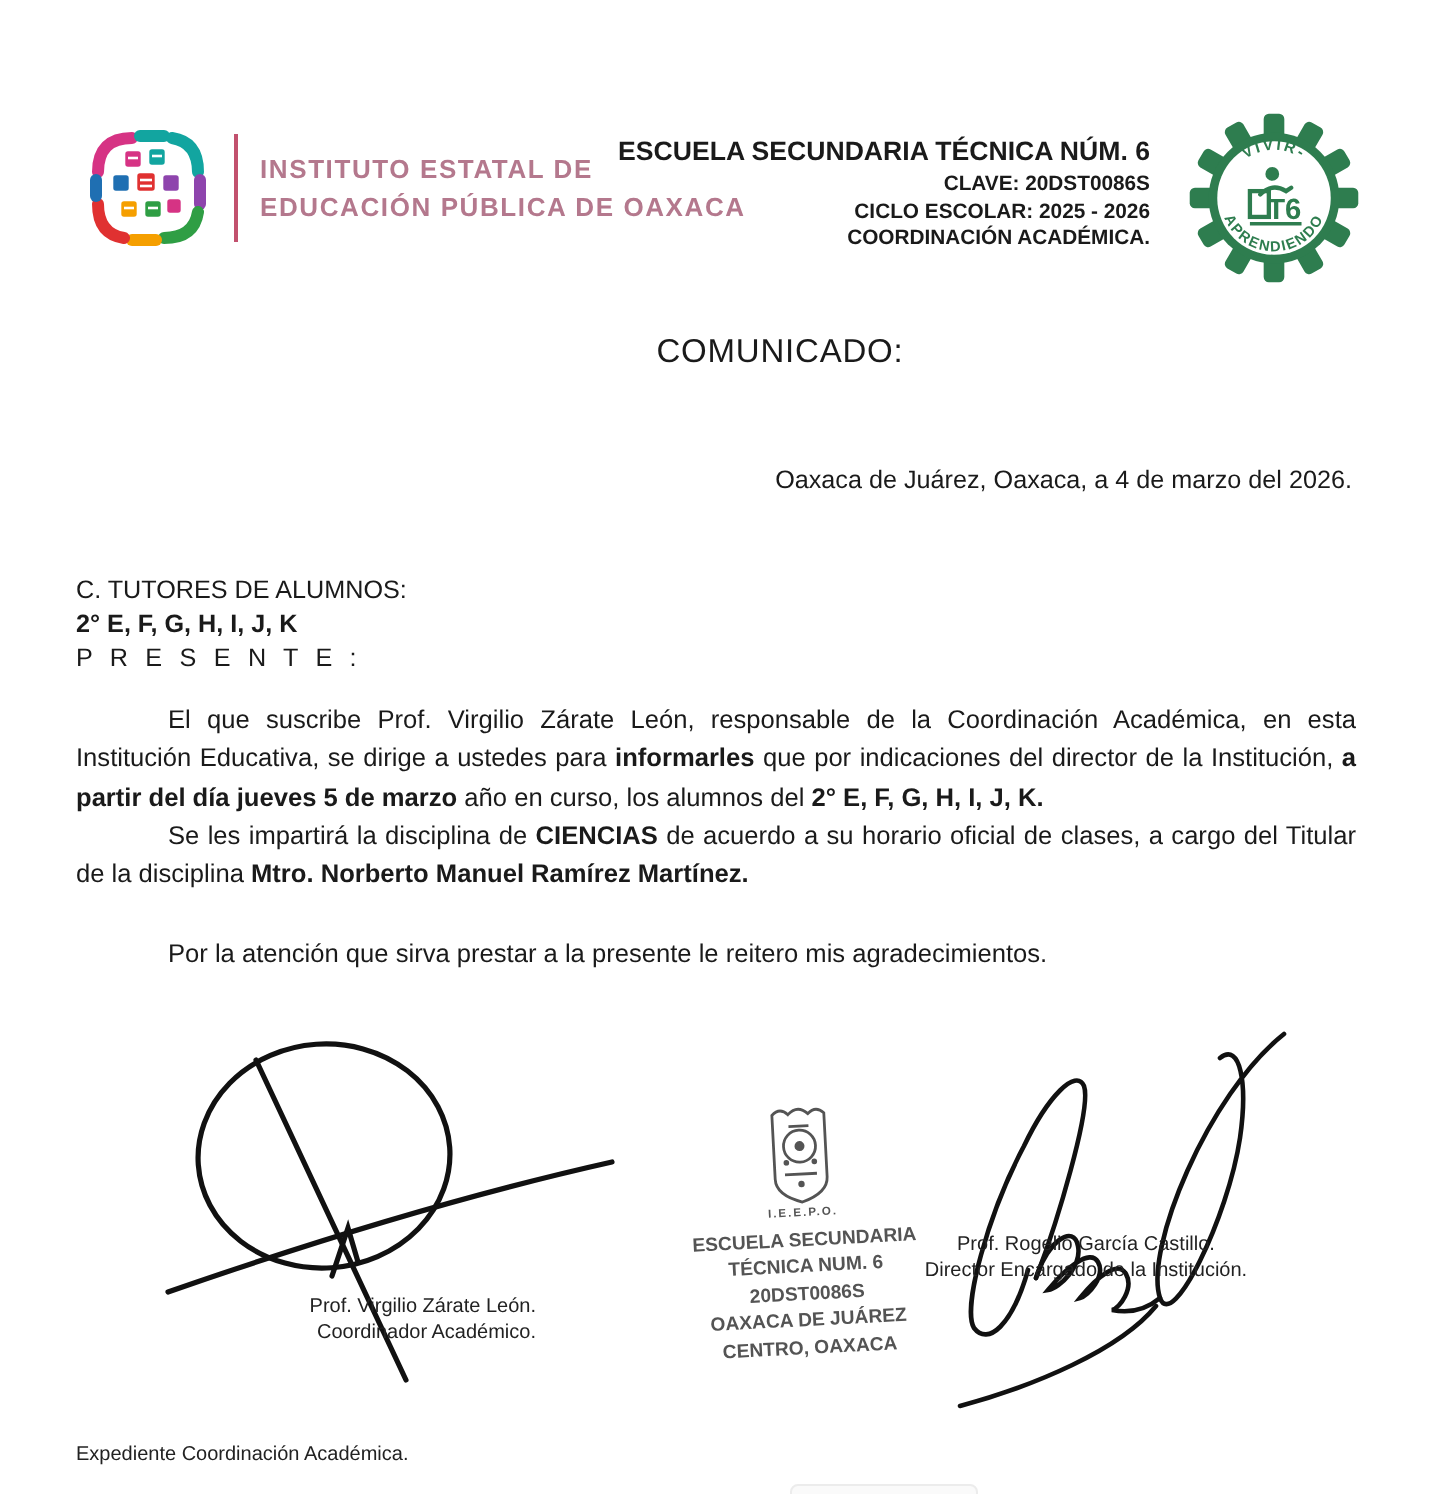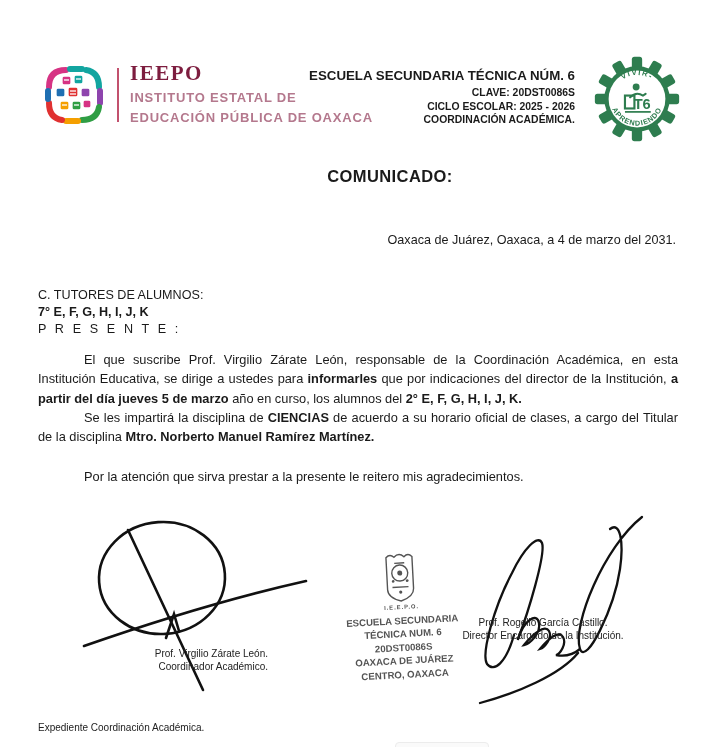--- a/index.html
+++ b/index.html
@@ -15,21 +15,21 @@
   .ieepo-sub{font-size:13px;font-weight:bold;letter-spacing:.8px;color:#b4788d;line-height:1.5;}
 
   .school{position:absolute;left:245px;top:68px;width:330px;text-align:right;}
   .school-l1{font-weight:bold;font-size:13.3px;margin-bottom:3px;}
   .school-sm{font-weight:bold;font-size:10.4px;line-height:1.32;}
 
   .gear{position:absolute;left:594px;top:56px;width:86px;height:86px;}
 
   
   .doc-title{position:absolute;left:60px;top:167px;width:660px;text-align:center;
-             font-weight:bold;font-size:16.5px;letter-spacing:.4px;}
+             font-weight:normal;font-size:16.5px;letter-spacing:.4px;}
   .date-line{position:absolute;top:233px;right:44px;font-size:12.6px;}
 
   
   .addressee{position:absolute;left:38px;top:287px;font-size:12.6px;line-height:17px;}
   .addr-bold{font-weight:bold;}
   .addr-presente{white-space:pre;letter-spacing:2.6px;}
 
   
   .body-text{position:absolute;left:38px;top:350px;width:640px;font-size:12.8px;
              line-height:19.3px;text-align:justify;}
@@ -81,21 +81,20 @@
         <line x1="22" y1="17" x2="27" y2="17"></line>
           <line x1="34" y1="16" x2="39" y2="16"></line>
         <line x1="28" y1="28" x2="34" y2="28"></line>
           <line x1="28" y1="31" x2="34" y2="31"></line>
         <line x1="20" y1="42" x2="25" y2="42"></line>
           <line x1="32" y1="42" x2="37" y2="42"></line>
       </g>
     </svg>
     <div class="ieepo-divider"></div>
     <div class="ieepo-text">
-      <span class="ieepo-brand">IEEPO</span>
       <span class="ieepo-sub">INSTITUTO ESTATAL DE</span>
       <span class="ieepo-sub">EDUCACIÓN PÚBLICA DE OAXACA</span>
     </div>
   </div>
 
   <div class="school">
     <div class="school-l1">ESCUELA SECUNDARIA TÉCNICA NÚM. 6</div>
     <div class="school-sm">CLAVE: 20DST0086S</div>
     <div class="school-sm">CICLO ESCOLAR: 2025 - 2026</div>
     <div class="school-sm">COORDINACIÓN ACADÉMICA.</div>
@@ -129,25 +128,25 @@
       <textPath href="#arcBottom" startOffset="50%" text-anchor="middle">APRENDIENDO</textPath>
     </text>
     <circle cx="49" cy="36" r="4" fill="#2e7d4f"></circle>
     <path d="M42,48 Q49,41 57,46 L60,44" fill="none" stroke="#2e7d4f" stroke-width="2.5" stroke-linecap="round"></path>
     <rect x="36" y="46" width="11" height="15" fill="none" stroke="#2e7d4f" stroke-width="2.5"></rect>
     <text x="56" y="62" font-size="17" font-weight="bold" fill="#2e7d4f" text-anchor="middle" font-family="Liberation Sans, sans-serif">T6</text>
     <path d="M36,65 H66" stroke="#2e7d4f" stroke-width="2"></path>
   </svg>
 
   <div class="doc-title">COMUNICADO:</div>
-  <div class="date-line">Oaxaca de Juárez, Oaxaca, a 4 de marzo del 2031.</div>
+  <div class="date-line">Oaxaca de Juárez, Oaxaca, a 4 de marzo del 2026.</div>
 
   <div class="addressee">
     <div>C. TUTORES DE ALUMNOS:</div>
-    <div class="addr-bold">7° E, F, G, H, I, J, K</div>
+    <div class="addr-bold">2° E, F, G, H, I, J, K</div>
     <div class="addr-presente">P R E S E N T E :</div>
   </div>
 
   <div class="body-text">
     <p><span>El que suscribe Prof. Virgilio Zárate León, responsable de la Coordinación Académica, en esta Institución Educativa, se dirige a ustedes para </span><b>informarles</b><span> que por indicaciones del director de la Institución, </span><b>a partir del día jueves 5 de marzo</b><span> año en curso, los alumnos del </span><b>2° E, F, G, H, I, J, K.</b></p>
     <p><span>Se les impartirá la disciplina de </span><b>CIENCIAS</b><span> de acuerdo a su horario oficial de clases, a cargo del Titular de la disciplina </span><b>Mtro. Norberto Manuel Ramírez Martínez.</b></p>
     <p class="closing"><span>Por la atención que sirva prestar a la presente le reitero mis agradecimientos.</span></p>
   </div>
 
   <svg class="sig-svg sig-left-svg" width="245" height="178" viewBox="0 0 245 178">

